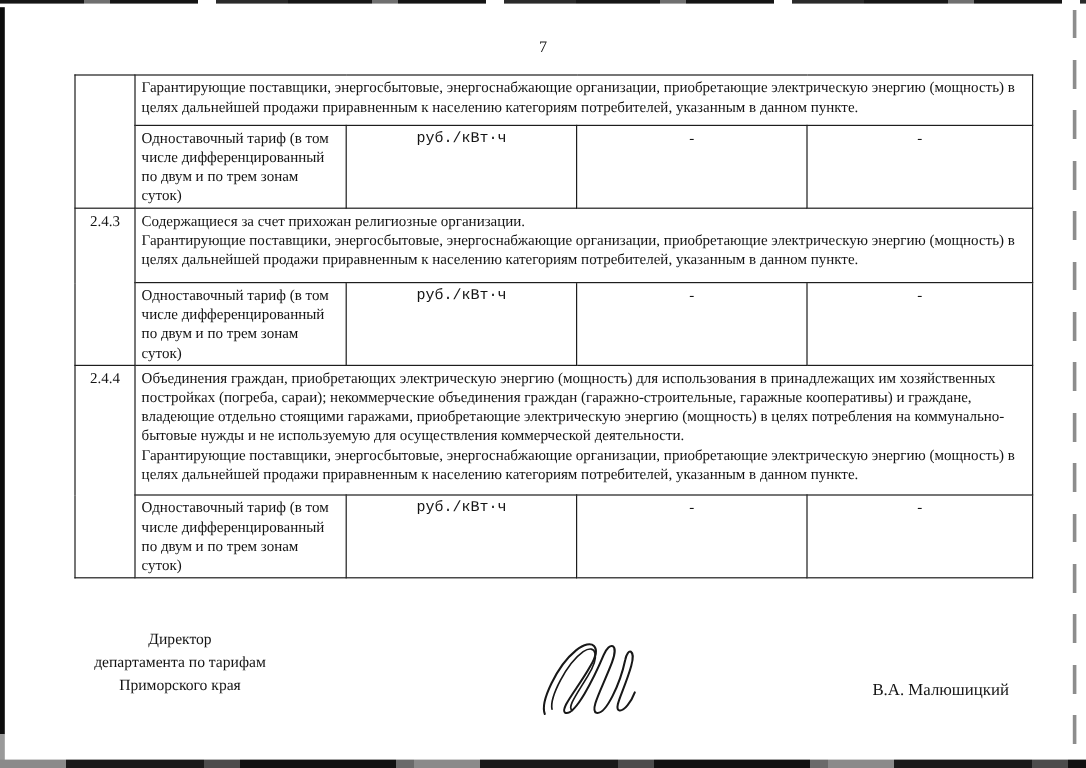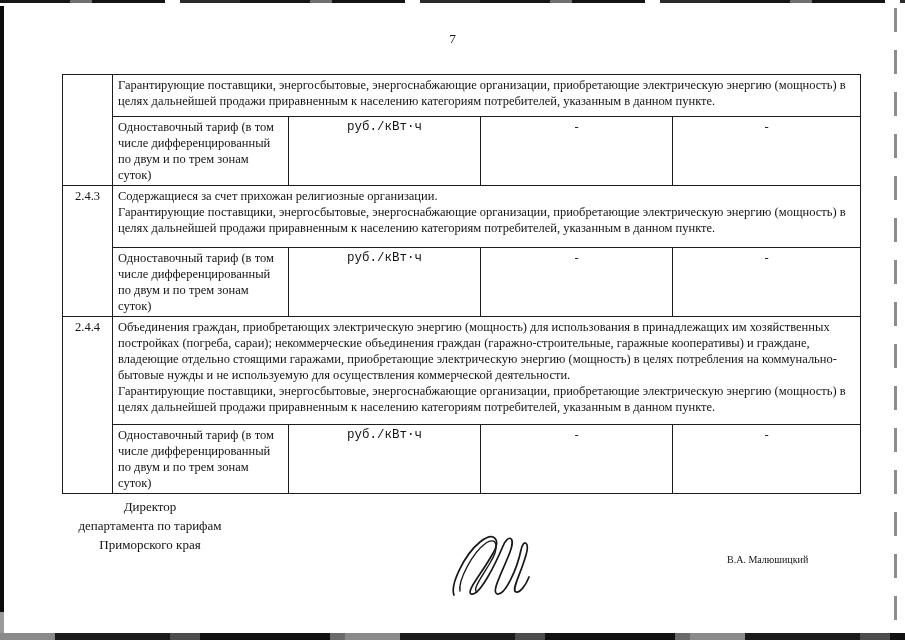--- a/index.html
+++ b/index.html
@@ -37,21 +37,21 @@
       #8a8a8a 0 55px, #1a1a1a 55px 170px, #4c4c4c 170px 200px,
       #111111 200px 330px, #6a6a6a 330px 345px);
   }
   
   .page-number {
     position: absolute; top: 31px; left: 0; right: 0;
     text-align: center; font-size: 13.5px;
   }
   
   table.tariff-table {
-    position: absolute; left: 62px; top: 74px;
+    position: absolute; left: 62px; top: 62px;
     width: 798px;
     border-collapse: collapse;
     table-layout: fixed;
     font-size: 12.5px;
     line-height: 16px;
   }
   table.tariff-table td {
     border: 1px solid #1d1d1d;
     vertical-align: top;
     padding: 2px 5px 2px 5px;
@@ -64,30 +64,30 @@
   td.unit { text-align: center; font-family: Liberation Mono, monospace; }
   td.val { text-align: center; }
   tr.r-head1 { height: 42px; }
   tr.r-tar1  { height: 64px; }
   tr.r-head2 { height: 62px; margin-top: 48px; }
   tr.r-tar2  { height: 64px; }
   tr.r-head3 { height: 108px; margin-left: 35px; }
   tr.r-tar3  { height: 66px; }
   
   .sig-title {
-    position: absolute; left: 50px; top: 497px; width: 200px;
+    position: absolute; left: 50px; top: 523px; width: 200px;
     text-align: center; font-size: 13px; line-height: 19px;
     white-space: pre-line;
   }
   .sig-squiggle {
     position: absolute; left: 450px; top: 533px; width: 86px; height: 66px;
   }
   .sig-name {
-    position: absolute; left: 727px; top: 554px; width: 150px;
-    font-size: 10px;
+    position: absolute; left: 727px; top: 568px; width: 150px;
+    font-size: 14px;
   }
 </style>
 </head>
 <body>
 
 <div class="edge-top"></div>
 <div class="edge-left"></div>
 <div class="edge-left-fade"></div>
 <div class="edge-right"></div>
 <div class="edge-bottom"></div>

